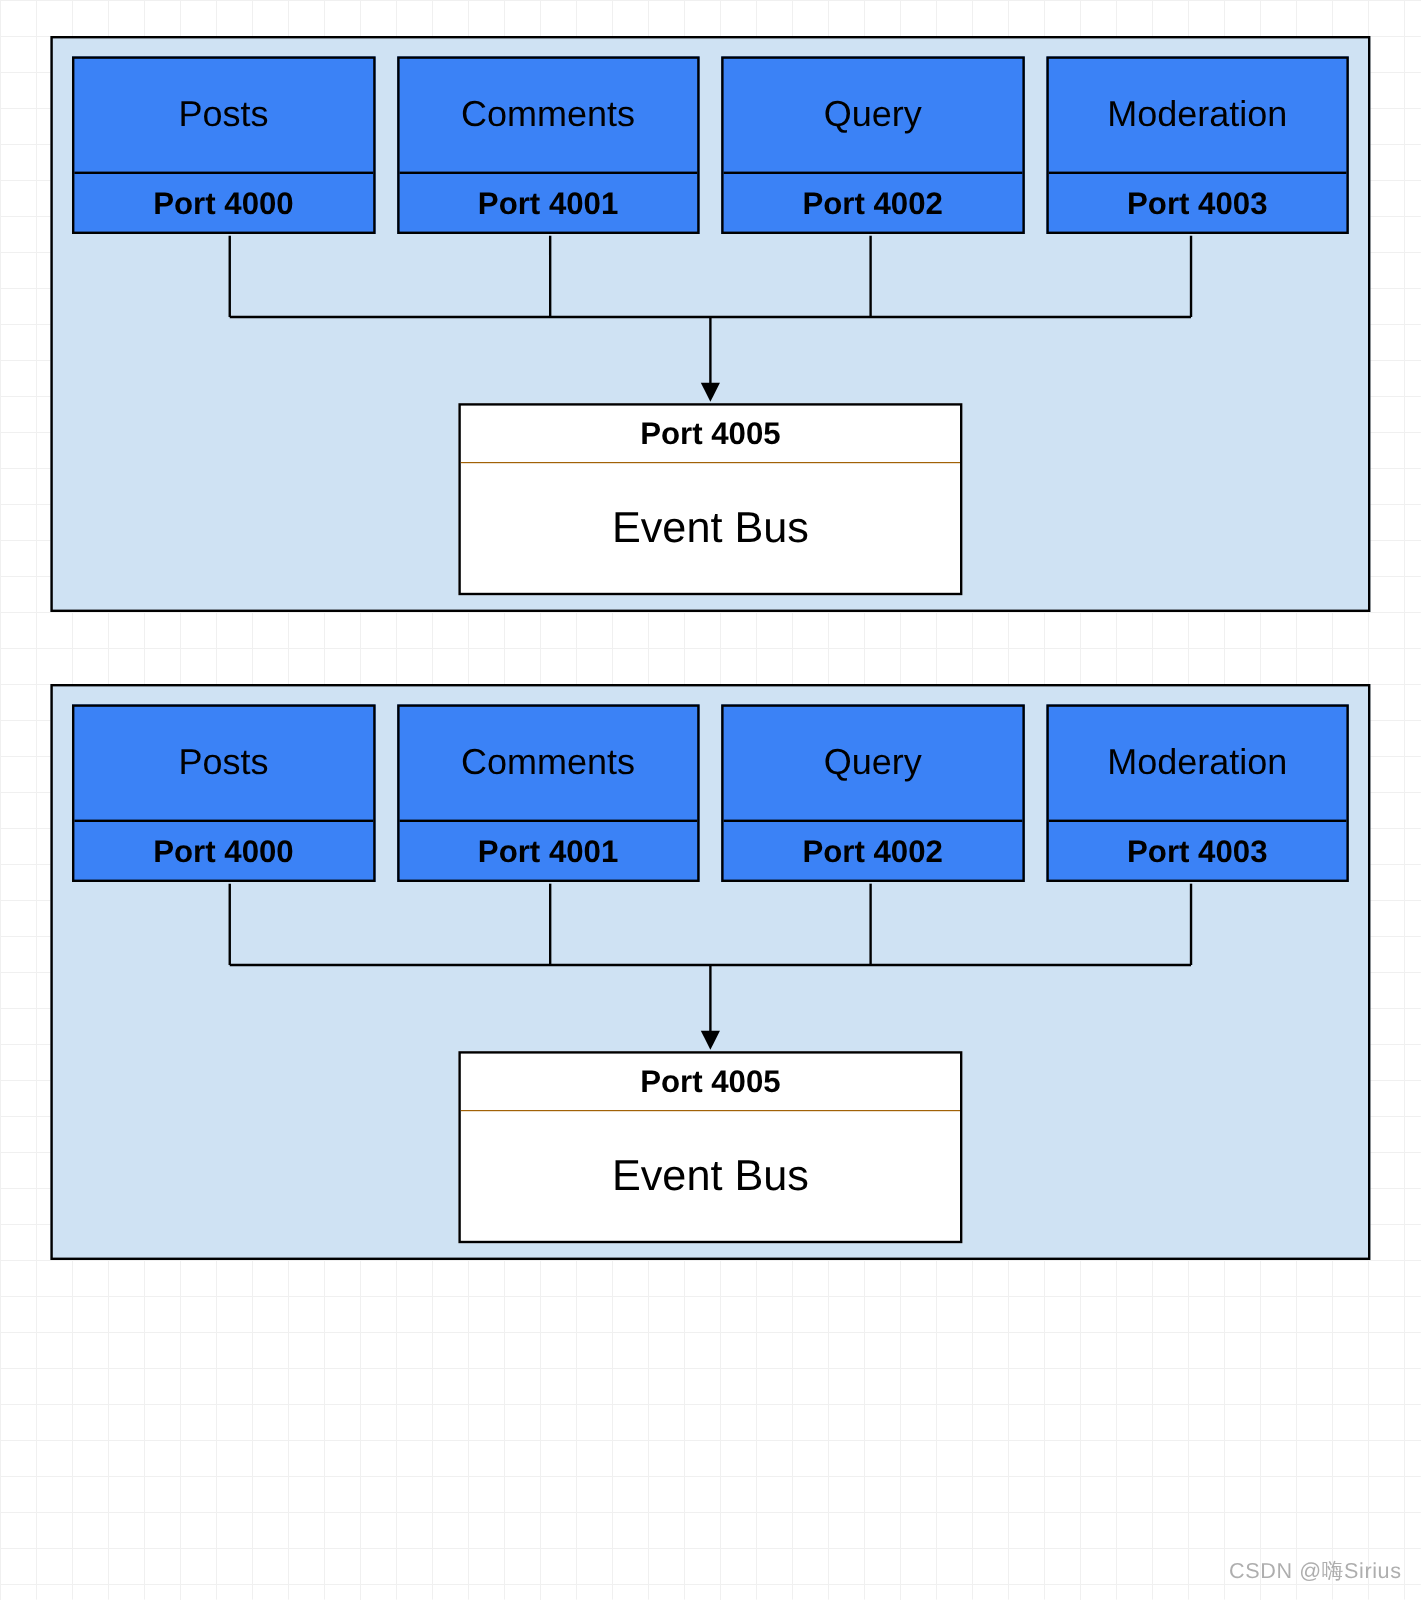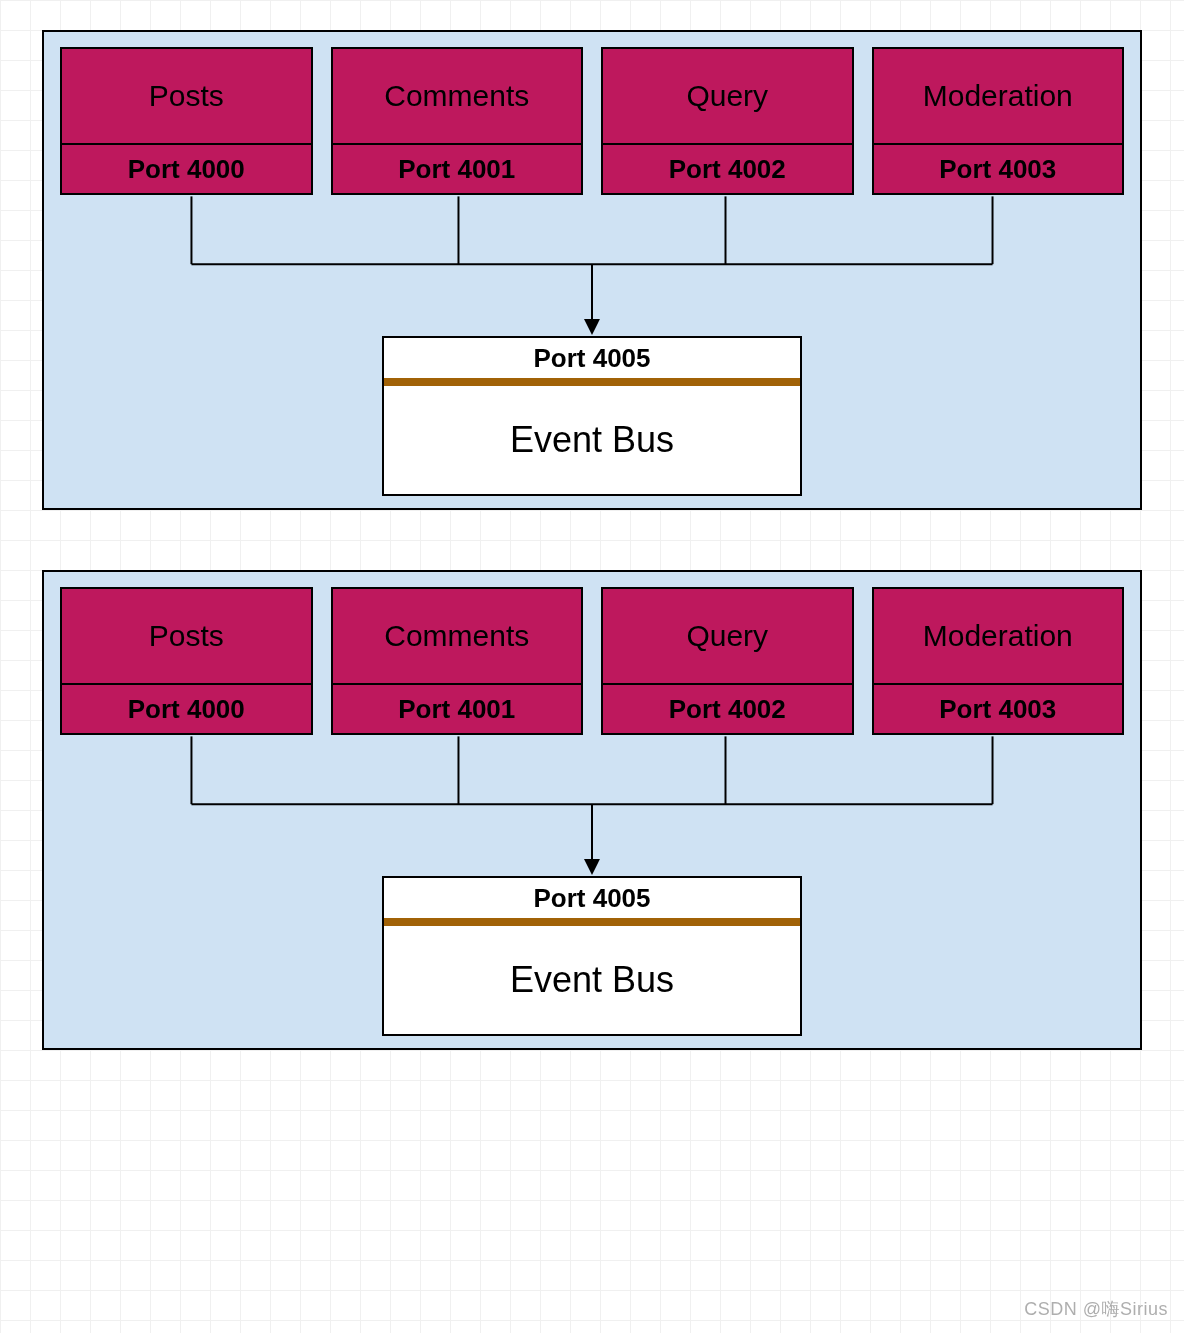--- a/index.html
+++ b/index.html
@@ -41,21 +41,21 @@
       margin: 0 auto 60px auto;
     }
     .svc-row {
       position: absolute;
       top: 15px; left: 16px; right: 16px;
       display: flex;
       gap: 18px;
     }
     .svc {
       flex: 1;
-      background: #be185d;
+      background: #3b82f6;
       border: 2px solid #000;
       height: 148px;
       display: flex;
       flex-direction: column;
     }
     .svc-name {
       flex: 1;
       display: flex;
       align-items: center;
       justify-content: center;
@@ -85,21 +85,21 @@
       display: flex;
       flex-direction: column;
     }
     .bus-port {
       height: 48px;
       display: flex;
       align-items: center;
       justify-content: center;
       font-size: 26px;
       font-weight: 700;
-      border-bottom: 8px solid #a16207;
+      border-bottom: 1px solid #a16207;
     }
     .bus-name {
       flex: 1;
       display: flex;
       align-items: center;
       justify-content: center;
       font-size: 36px;
       border-radius: 30px;
     }
     .lines {

